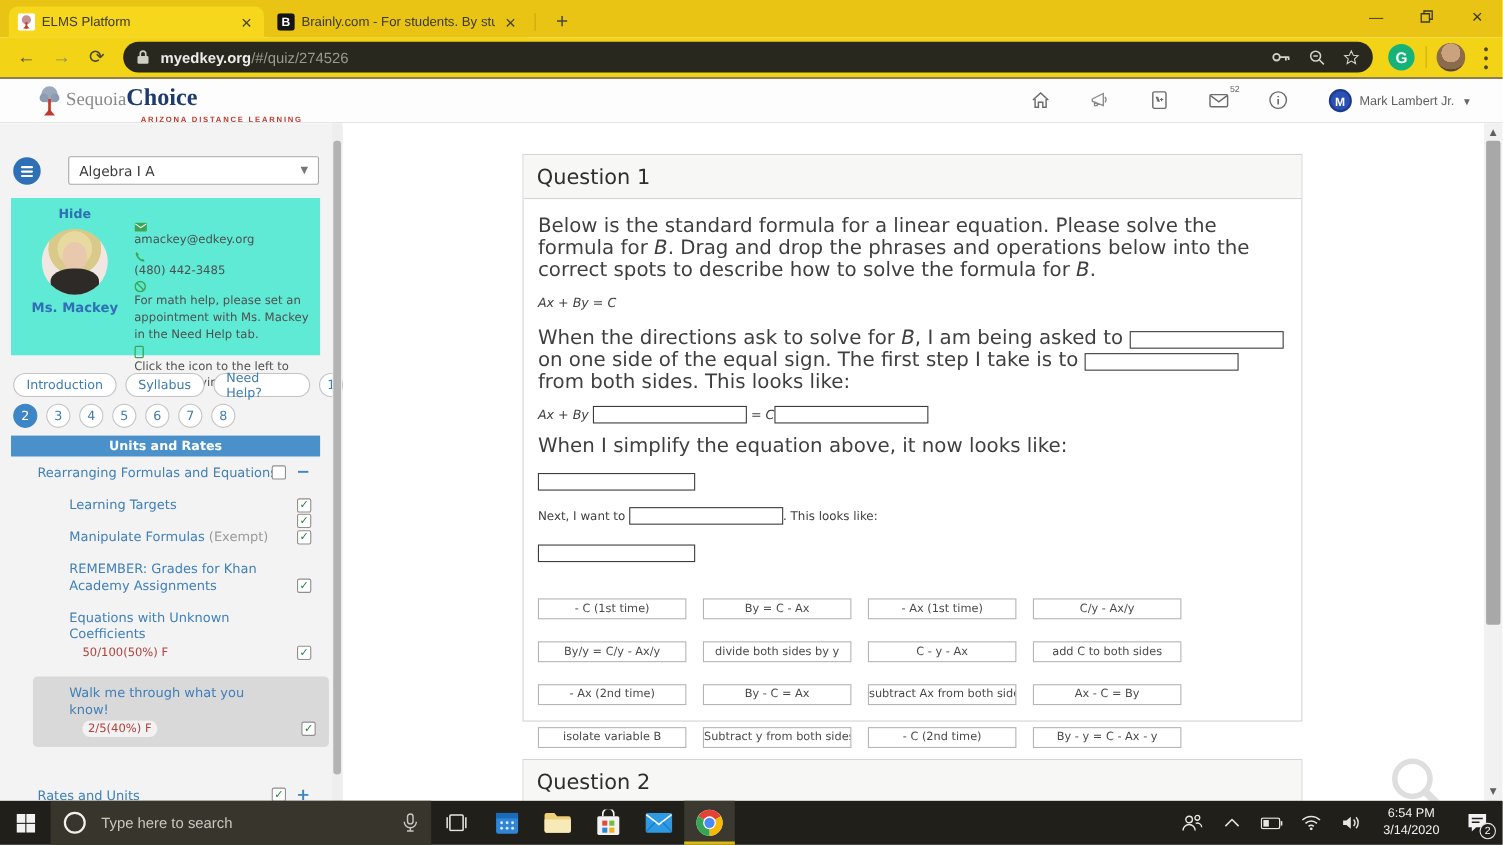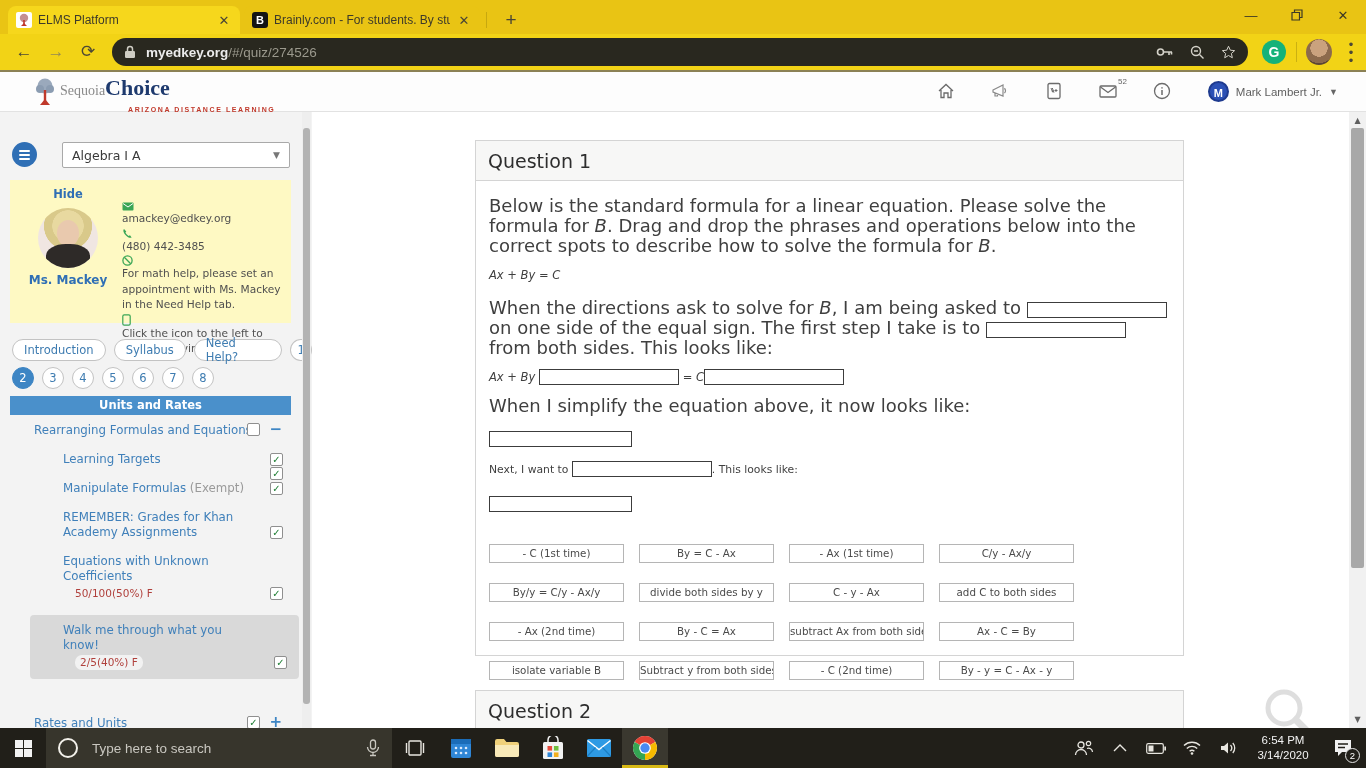--- a/index.html
+++ b/index.html
@@ -29,46 +29,46 @@
   .tb-sep { position:absolute; left:1296px; top:42px; width:1px; height:20px; background:#cbb011; }
   .tb-avatar { position:absolute; left:1306px; top:39px; width:26px; height:26px; border-radius:50%;
                background:radial-gradient(circle at 50% 35%, #caa27e 0 40%, #8c6a4c 41% 70%, #5c4634 71%); }
   .tb-menu { position:absolute; left:1342px; top:39px; width:18px; height:26px; color:#4c4836; font-size:13px; letter-spacing:0; text-align:center; line-height:8px; padding-top:2px; }
   .chrome-bottom { position:absolute; left:0; top:70px; width:1366px; height:2px; background:#8b8155; }
 
   
   .siteheader { position:absolute; left:0; top:72px; width:1366px; height:40px; background:#fdfdfd; border-bottom:1px solid #e2e2e2; }
   .logo { position:absolute; left:34px; top:5px; display:flex; align-items:flex-start; }
   .logo-text { margin-left:4px; line-height:22px; }
-  .logo-sequoia { font-size:14px; color:#8a8a8a; font-family:"Liberation Serif", serif; }
+  .logo-sequoia { font-size:17px; color:#8a8a8a; font-family:"Liberation Serif", serif; }
   .logo-choice { font-size:22px; color:#1e3a6e; font-weight:bold; font-family:"Liberation Serif", serif; }
   .logo-sub { font-size:7px; color:#c0392b; letter-spacing:1.6px; font-weight:bold; margin-left:68px; margin-top:-3px; }
   .hicons { position:absolute; right:140px; top:9px; display:flex; gap:34px; align-items:center; }
   .hicon { position:relative; width:20px; height:20px; }
   .mailbadge { position:absolute; top:-4px; right:-9px; font-size:8px; color:#666; }
   .userchip { position:absolute; right:28px; top:9px; display:flex; align-items:center; gap:7px; }
   .uavatar { width:21px; height:21px; border-radius:50%; background:#2b50b5; border:2px solid #1e3a8f; color:#fff; font-size:11px; font-weight:bold; text-align:center; line-height:20px; }
   .uname { font-size:11.5px; color:#5f5f5f; }
   .ucaret { font-size:9px; color:#666; }
 
   
   .content { position:absolute; left:0; top:112px; width:1366px; height:616px; background:#fff; overflow:hidden; }
   .sidebar { position:absolute; left:0; top:0; width:312px; height:616px; background:#f3f3f3;
              font-family:"DejaVu Sans", sans-serif; }
   .sb-scroll { position:absolute; left:302px; top:0; width:9px; height:616px; background:#eeeeee; }
   .sb-thumb { position:absolute; left:1px; top:16px; width:7px; height:576px; background:#b3b3b3; border-radius:3px; }
 
-  .course-row { position:absolute; left:12px; top:30px; width:280px; display:flex; align-items:flex-start; }
+  .course-row { position:absolute; left:12px; top:30px; width:280px; display:flex; align-items:flex-end; }
   .hamburger { width:25px; height:25px; border-radius:50%; background:#2f6fb5; display:flex; flex-direction:column; justify-content:center; align-items:center; gap:2px; }
   .hamburger i { display:block; width:11px; height:2px; background:#fff; border-radius:1px; }
   .course-select { margin-left:25px; width:228px; height:26px; background:#fff; border:1px solid #a9a9a9; border-radius:2px;
                    font-size:12.5px; color:#3a3a3a; display:flex; align-items:center; padding:0 9px; }
   .course-select .caret { margin-left:auto; color:#777; font-size:9px; }
 
-  .teachercard { position:absolute; left:10px; top:68px; width:281px; height:143px; background:#fef9c3; padding:7px 8px 0 8px; }
+  .teachercard { position:absolute; left:10px; top:68px; width:281px; height:143px; background:#5eead4; padding:7px 8px 0 8px; }
   .tc-left { position:absolute; left:8px; top:7px; width:100px; text-align:center; }
   .hide-link { font-size:11.5px; font-weight:bold; color:#2f6fb5; }
   .tphoto { margin:7px auto 0; width:60px; height:60px; border-radius:50%; overflow:hidden;
             background:radial-gradient(circle at 50% 30%, #e8d9a0 0 30%, #d9c98a 31% 46%, #f0e6e2 47%); position:relative; }
   .tphoto::before { content:""; position:absolute; left:19px; top:12px; width:22px; height:26px; border-radius:50% 50% 45% 45%; background:#e9c9ae; }
   .tphoto::after { content:""; position:absolute; left:8px; top:36px; width:44px; height:26px; border-radius:45% 45% 0 0; background:#2e2a28; }
   .tname { margin-top:5px; font-size:12px; font-weight:bold; color:#2f6fb5; }
   .tc-right { position:absolute; left:112px; top:22px; width:165px; font-size:10.6px; color:#4f4f4f; line-height:15.5px; }
   .trow { margin-bottom:1px; }
   .trow svg { vertical-align:-2px; margin-right:6px; }

